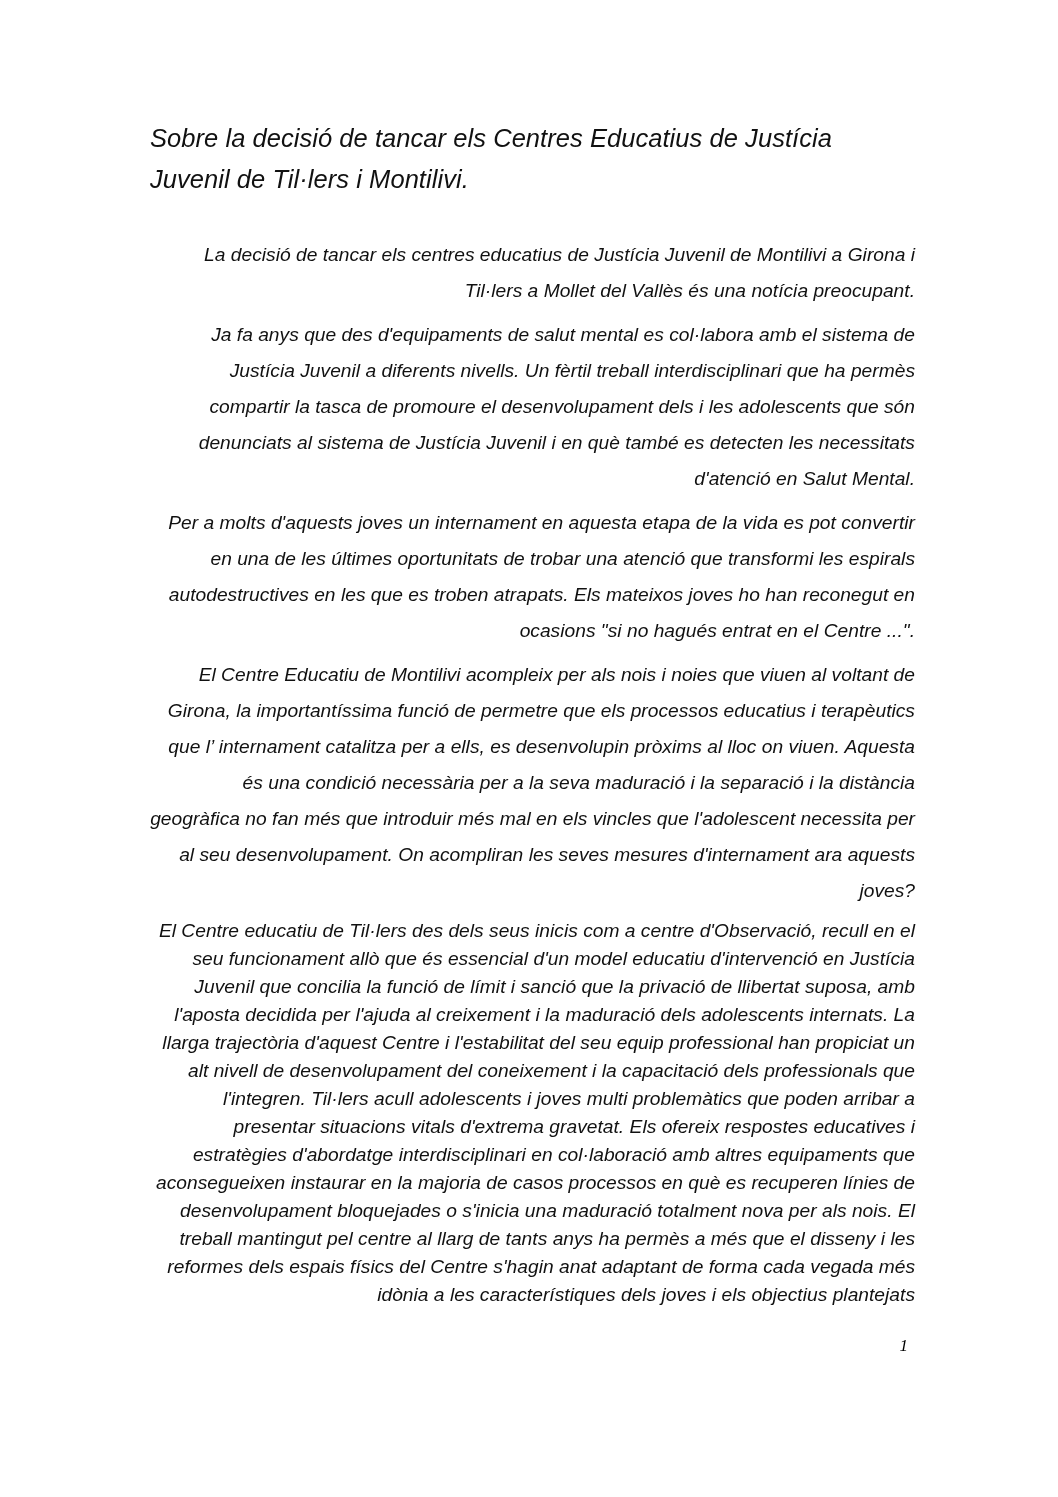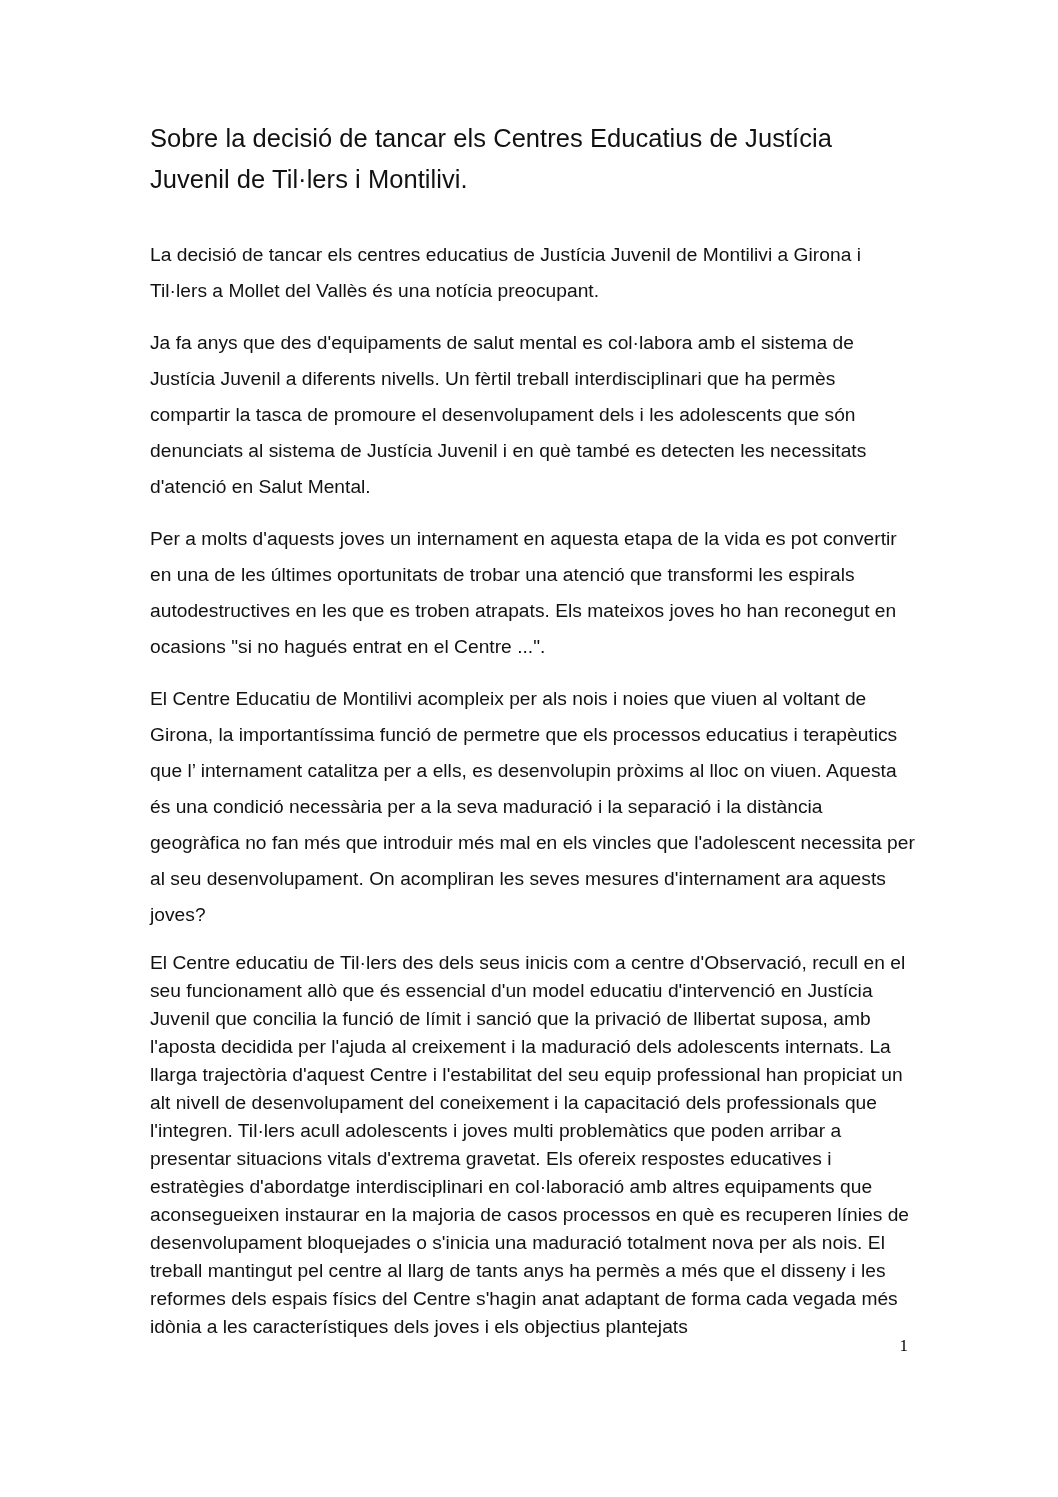--- a/index.html
+++ b/index.html
@@ -18,20 +18,21 @@
     -webkit-font-smoothing: antialiased;
   }
 
   .page {
     position: absolute;
     left: 0;
     top: 0;
     width: 924px;
     height: 1497px;
     background: #ffffff;
+    font-style: italic;
   }
 
   .content {
     position: absolute;
     left: 150px;
     top: 118px;
     width: 765px;
   }
 
   .doc-title {
@@ -44,25 +45,25 @@
     width: 740px;
   }
 
   .para {
     font-size: 19.2px;
     font-weight: 400;
     line-height: 36px;
     color: #111111;
     margin: 0;
     letter-spacing: 0.02px;
-    text-align: left;
+    text-align: right;
   }
 
   .para + .para {
-    margin-top: 16px;
+    margin-top: 8px;
   }
 
   
   .para-gap-top {
     margin-top: 37px;
   }
 
   
   .para-tight {
     line-height: 28px;

